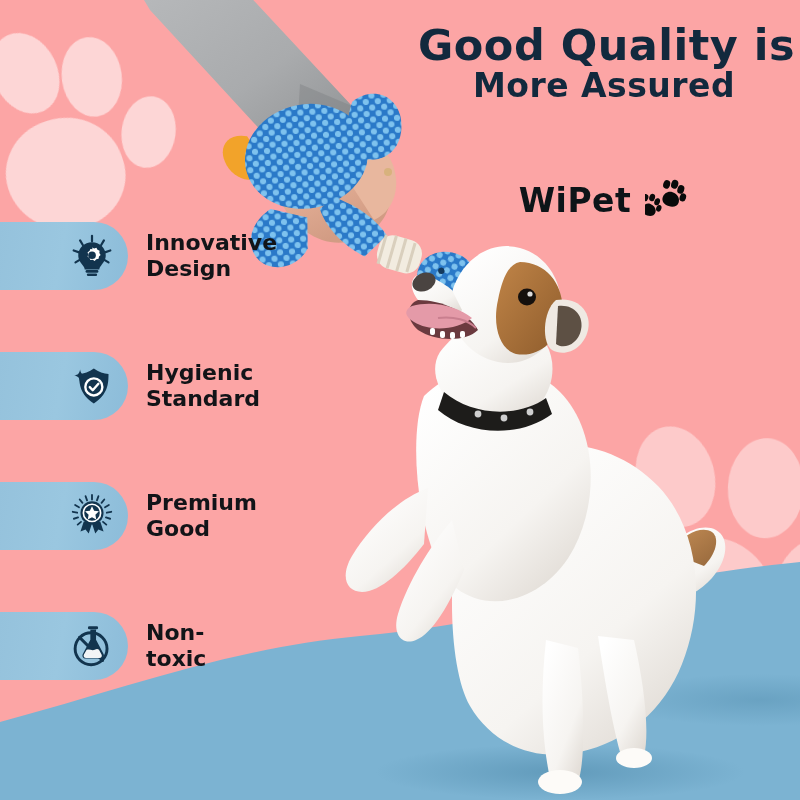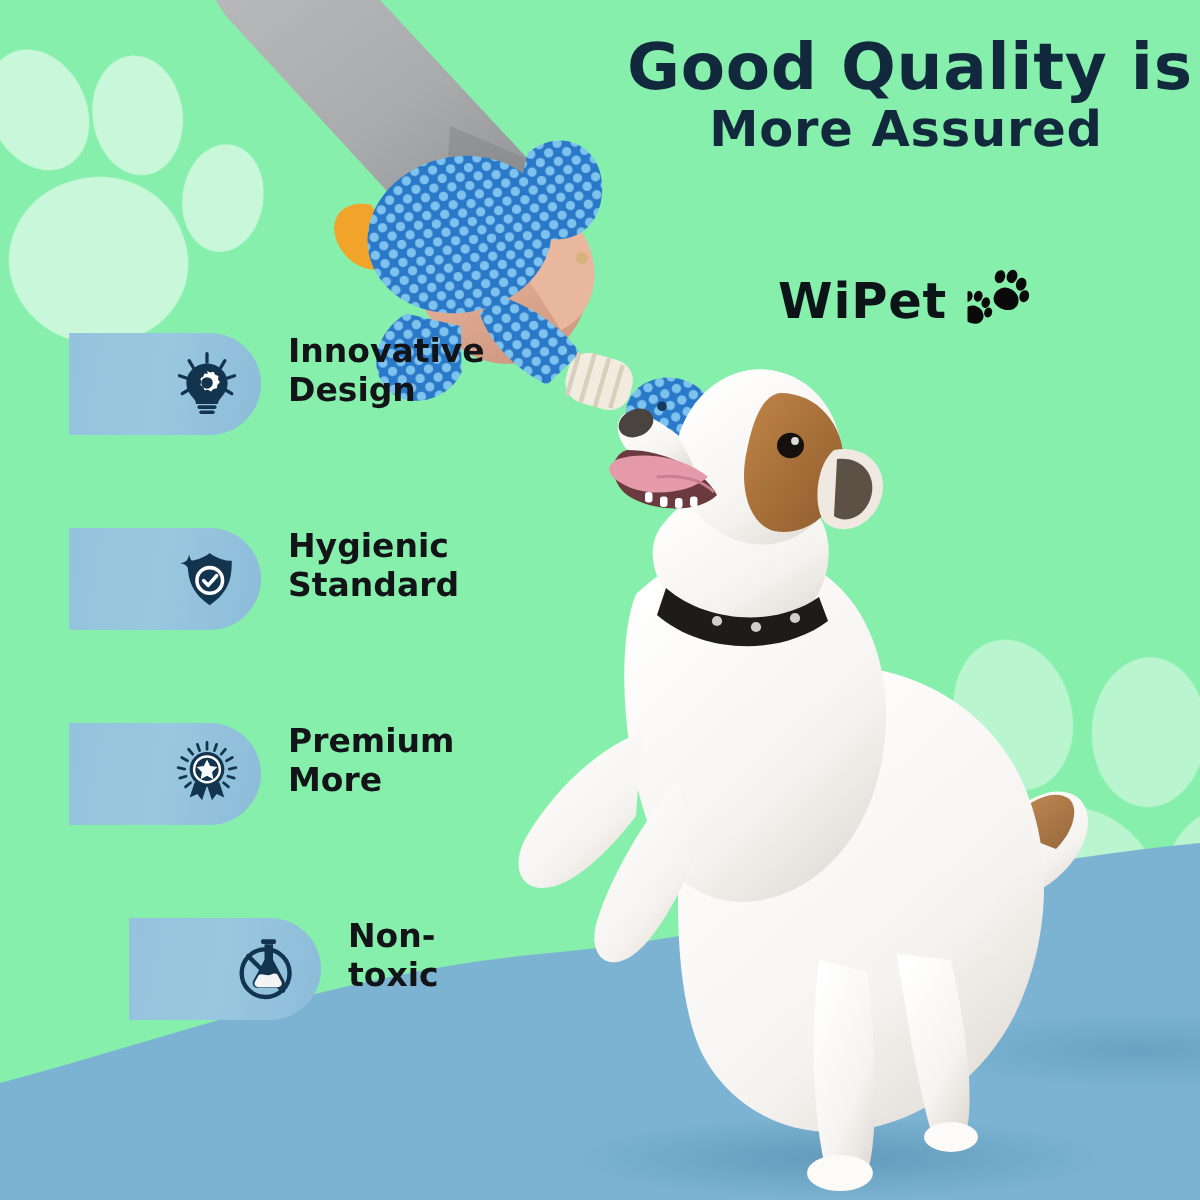--- a/index.html
+++ b/index.html
@@ -10,21 +10,21 @@
     width: 800px;
     height: 800px;
     overflow: hidden;
     font-family: "Liberation Sans", sans-serif;
   }
 
   #poster {
     position: relative;
     width: 800px;
     height: 800px;
-    background: #86efac;
+    background: #fca5a5;
     overflow: hidden;
   }
 
   
   .paw-wm {
     position: absolute;
     pointer-events: none;
   }
   .paw-wm .pad, .paw-wm .toe {
     position: absolute;
@@ -107,23 +107,23 @@
     position: absolute;
     left: 0;
     top: 222px;
     width: 360px;
   }
   .feature {
     position: relative;
     height: 68px;
     margin-bottom: 62px;
     display: flex;
-    margin-left: 46px;
-  }
-  .feature:last-child { margin-bottom: 0; padding-left: 40px; }
+    align-items: center;
+  }
+  .feature:last-child { margin-bottom: 0; }
 
   .pill {
     position: relative;
     width: 128px;
     height: 100%;
     border-radius: 0 34px 34px 0;
     background: linear-gradient(100deg, #95c2dc 0%, #9ac7e0 48%, #8cbcd9 100%);
     display: flex;
     align-items: center;
     justify-content: flex-end;
@@ -371,21 +371,21 @@
             <line x1="39.6" y1="33.4" x2="36" y2="30.4"></line>
           </g>
           <path d="M15 30 l-3.6 11 5.6 -2.4 3.4 4.4 3.8 -11.4 Z" fill="#12344e"></path>
           <path d="M33 30 l3.6 11 -5.6 -2.4 -3.4 4.4 -3.8 -11.4 Z" fill="#12344e"></path>
           <circle cx="24" cy="20.6" r="12.6" fill="#12344e"></circle>
           <circle cx="24" cy="20.6" r="9.4" fill="none" stroke="#ffffff" stroke-width="1.8"></circle>
           <path d="M24 13.4 l2.3 4.8 5.2 0.7 -3.8 3.7 0.9 5.2 -4.6 -2.5 -4.6 2.5 0.9 -5.2 -3.8 -3.7 5.2 -0.7 Z" fill="#ffffff"></path>
         </svg>
       </div>
       <div class="flabel">Premium
-More</div>
+Good</div>
     </div>
 
     <div class="feature">
       <div class="pill">
         <svg class="ficon" viewBox="0 0 48 48">
           <circle cx="23" cy="27" r="17.4" fill="none" stroke="#12344e" stroke-width="3.2"></circle>
           <path d="M10.4 14.6 L35.6 39.8" stroke="#12344e" stroke-width="3.2" stroke-linecap="round"></path>
           <rect x="19.6" y="2.4" width="11" height="3.4" rx="1.4" fill="#12344e"></rect>
           <path d="M22.2 6 h6.2 v11.2 l8.2 15.4 c1.2 2.4 -0.3 5 -3 5 H17 c-2.7 0 -4.2 -2.6 -3 -5 l8.2 -15.4 Z" fill="#12344e"></path>
           <path d="M18 28.4 c3 -1.6 6 1.2 9 -0.4 c2 -1 3.4 -0.8 4.6 0 l2.8 5.2 c1 2 -0.3 4 -2.4 4 H17.6 c-2.1 0 -3.4 -2 -2.4 -4 Z" fill="#ffffff" opacity="0.95"></path>

